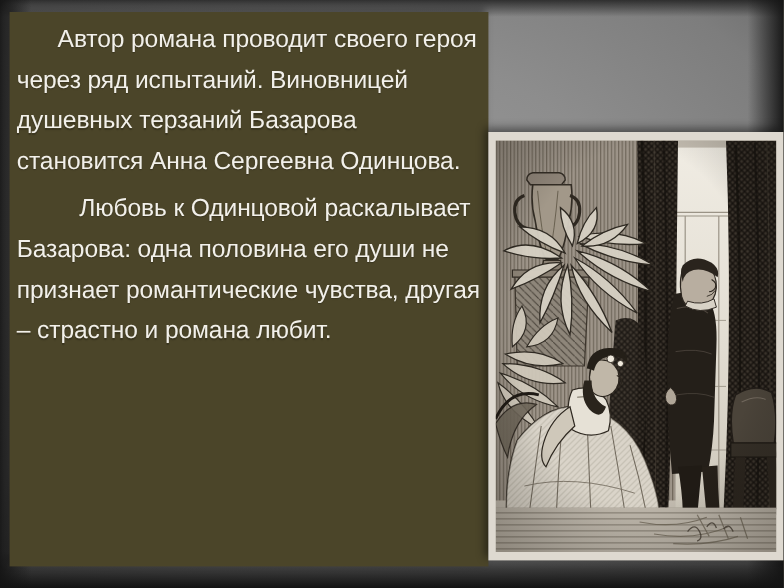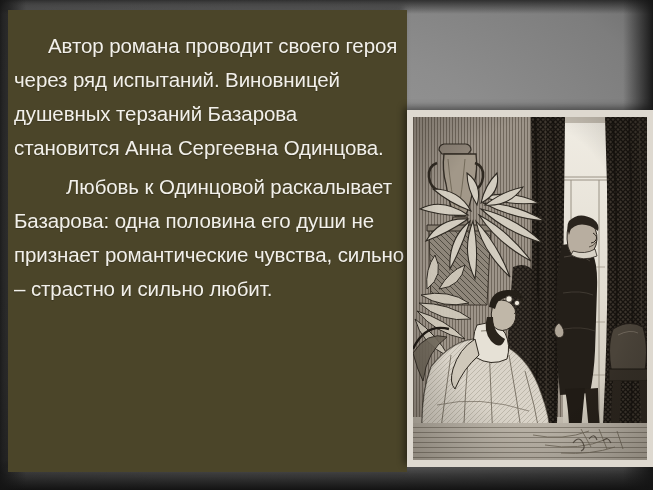--- a/index.html
+++ b/index.html
@@ -38,21 +38,21 @@
   }
   .para{
     color:#f2f0ea;
     font-size:20.5px;
     line-height:34px;
     letter-spacing:-0.1px;
     margin:0;
     white-space:pre-wrap;
     text-shadow:0 1px 1px rgba(0,0,0,.25);
   }
-  .p1{text-indent:34px;margin-top:13px;}
+  .p1{text-indent:34px;}
   .p2{text-indent:52px;margin-top:5px;}
   .p3{text-indent:8px;margin-top:5px;}
 
   
   #illo-wrap{
     position:absolute;left:407px;top:110px;width:246px;height:357px;
     background:#ded9d0;
     box-shadow:-3px -3px 7px rgba(0,0,0,.45);
     overflow:hidden;
   }
@@ -67,21 +67,21 @@
 <body>
 
 <div id="slide">
 
   <div class="bg-base"></div>
   <div class="bg-vignette"></div>
 
   <div id="textpanel">
     <div id="textbody">
       <p class="para p1">Автор романа проводит своего героя через ряд испытаний. Виновницей душевных терзаний Базарова становится Анна Сергеевна Одинцова.</p>
-      <p class="para p2">Любовь к Одинцовой раскалывает  Базарова: одна половина его души не признает романтические чувства, сильно – страстно и сильно любит.</p>
+      <p class="para p2">Любовь к Одинцовой раскалывает  Базарова: одна половина его души не признает романтические чувства, другая – страстно и романа любит.</p>
     </div>
   </div>
 
   <div id="illo-wrap">
     <div id="illo">
       <svg viewBox="0 0 234 343" preserveAspectRatio="none">
         <defs>
 
           <pattern id="hatchV" width="3" height="6" patternUnits="userSpaceOnUse">
             <rect width="3" height="6" fill="#a49c90"></rect>

